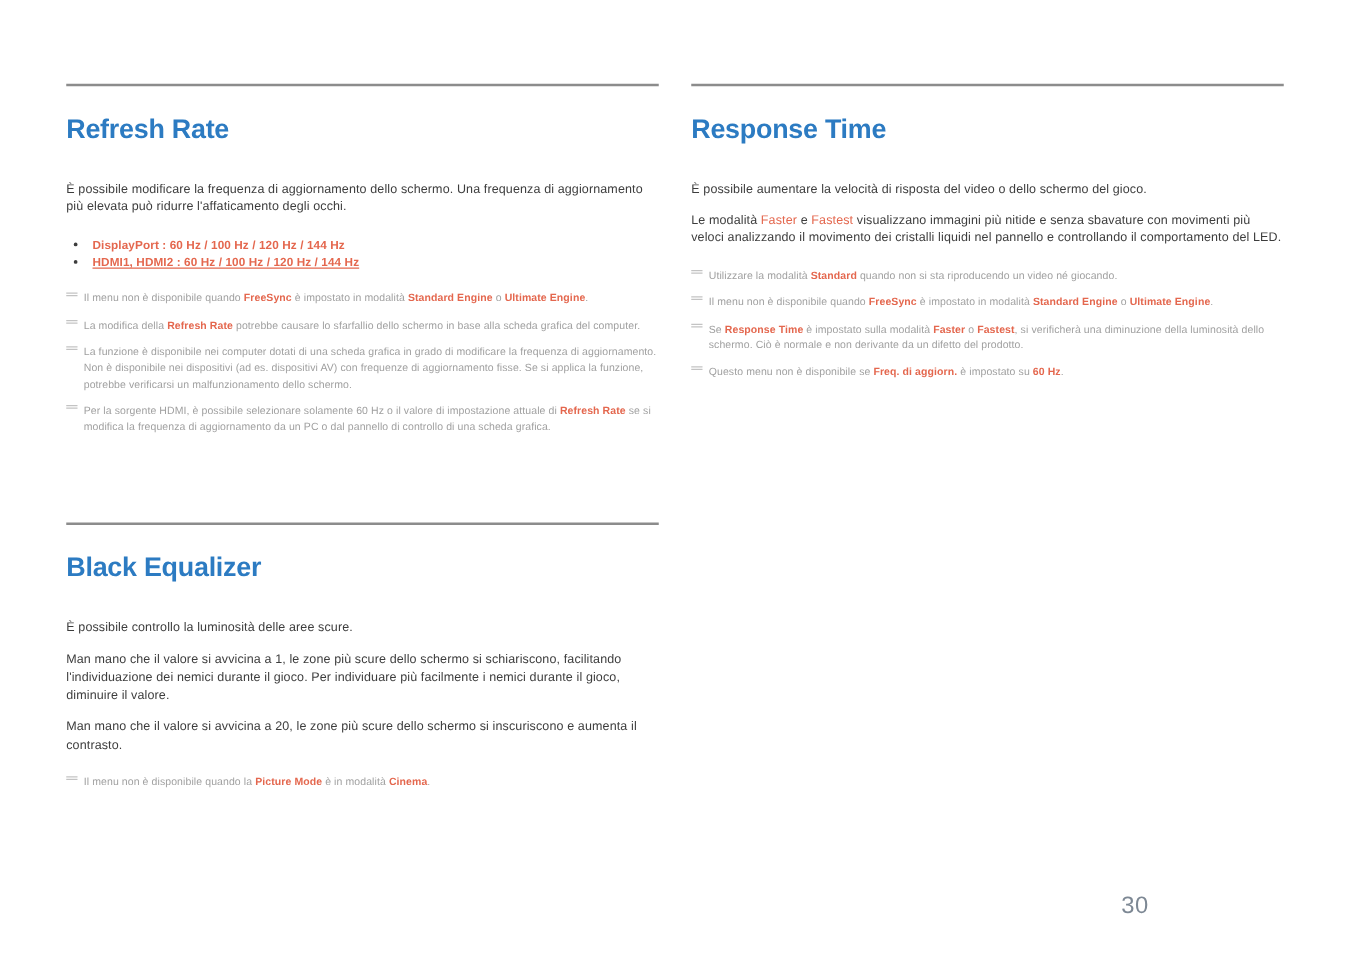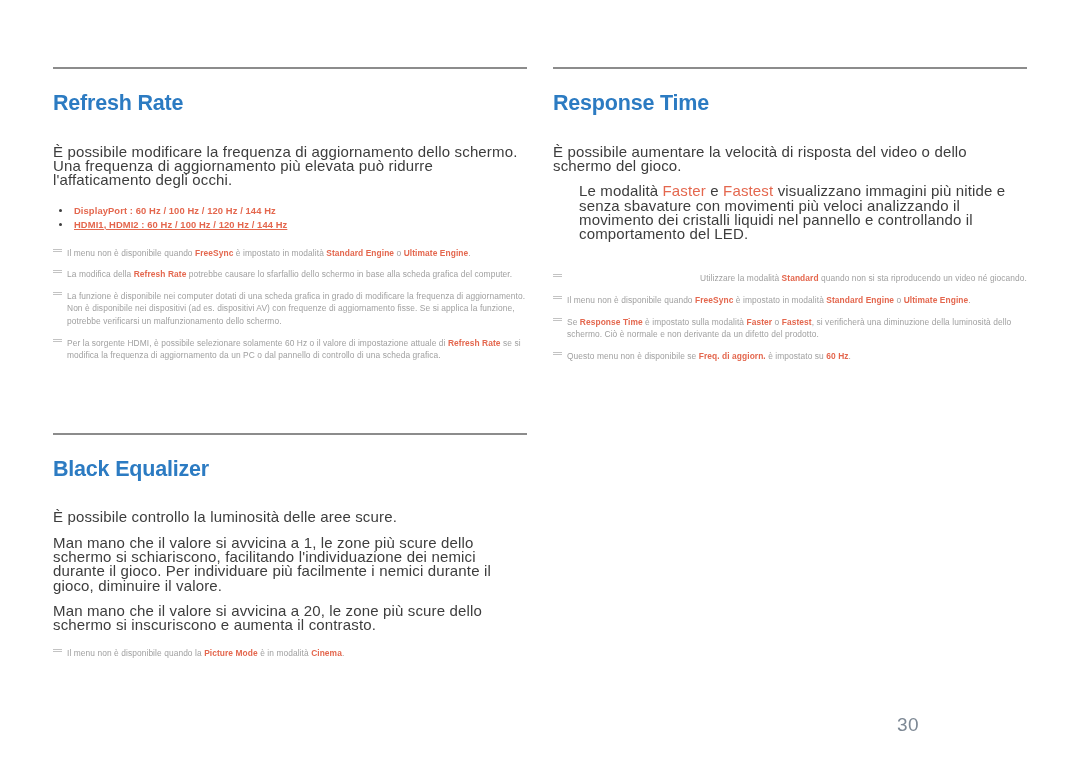--- a/index.html
+++ b/index.html
@@ -48,21 +48,21 @@
     font-size: 21.5px;
     font-weight: 600;
     letter-spacing: -0.2px;
     line-height: 1.1;
     margin: 0;
     padding: 0;
   }
 
   .body-p {
     color: #3d3d3d;
-    font-size: 15px;
+    font-size: 10px;
     line-height: 14.3px;
     margin: 0;
     letter-spacing: 0.01em;
   }
 
   
   ul.bullets {
     list-style: none;
     margin: 0;
     padding: 0;
@@ -155,22 +155,22 @@
         <p class="body-p" style="margin-top: 11px;">Man mano che il valore si avvicina a 20, le zone più scure dello schermo si inscuriscono e aumenta il contrasto.</p>
         <div class="note" style="margin-top: 15px;"><span class="dash"></span><span>Il menu non è disponibile quando la </span><span class="hi">Picture Mode</span><span> è in modalità </span><span class="hi">Cinema</span><span>.</span></div>
       </div>
     </div>
 
   <div class="col col-right" id="right-column" style="top:67px;">
       <div class="section">
         <div class="rule"></div>
         <h1 class="h1" style="margin-top: 23px;">Response Time</h1>
         <p class="body-p" style="margin-top: 29px;"><span>È possibile aumentare la velocità di risposta del video o dello schermo del gioco.</span></p>
-        <p class="body-p" style="margin-top: 11px; margin-left: 26px;"><span>Le modalità </span><span class="hi-plain">Faster</span><span> e </span><span class="hi-plain">Fastest</span><span> visualizzano immagini più nitide e senza sbavature con movimenti più veloci analizzando il movimento dei cristalli liquidi nel pannello e controllando il comportamento del LED.</span></p>
-        <div class="note" style="margin-top: 31px; text-align: right;"><span class="dash"></span><span>Utilizzare la modalità </span><span class="hi">Standard</span><span> quando non si sta riproducendo un video né giocando.</span></div>
+        <p class="body-p" style="margin-top: 11px;"><span>Le modalità </span><span class="hi-plain">Faster</span><span> e </span><span class="hi-plain">Fastest</span><span> visualizzano immagini più nitide e senza sbavature con movimenti più veloci analizzando il movimento dei cristalli liquidi nel pannello e controllando il comportamento del LED.</span></p>
+        <div class="note" style="margin-top: 15px;"><span class="dash"></span><span>Utilizzare la modalità </span><span class="hi">Standard</span><span> quando non si sta riproducendo un video né giocando.</span></div>
         <div class="note" style="margin-top: 9px;"><span class="dash"></span><span>Il menu non è disponibile quando </span><span class="hi">FreeSync</span><span> è impostato in modalità </span><span class="hi">Standard Engine</span><span> o </span><span class="hi">Ultimate Engine</span><span>.</span></div>
         <div class="note" style="margin-top: 9px;"><span class="dash"></span><span>Se </span><span class="hi">Response Time</span><span> è impostato sulla modalità </span><span class="hi">Faster</span><span> o </span><span class="hi">Fastest</span><span>, si verificherà una diminuzione della luminosità dello schermo. Ciò è normale e non derivante da un difetto del prodotto.</span></div>
         <div class="note" style="margin-top: 9px;"><span class="dash"></span><span>Questo menu non è disponibile se </span><span class="hi">Freq. di aggiorn.</span><span> è impostato su </span><span class="hi">60 Hz</span><span>.</span></div>
       </div>
     </div>
 
   <div class="page-number">30</div>
 
 </div>
 

